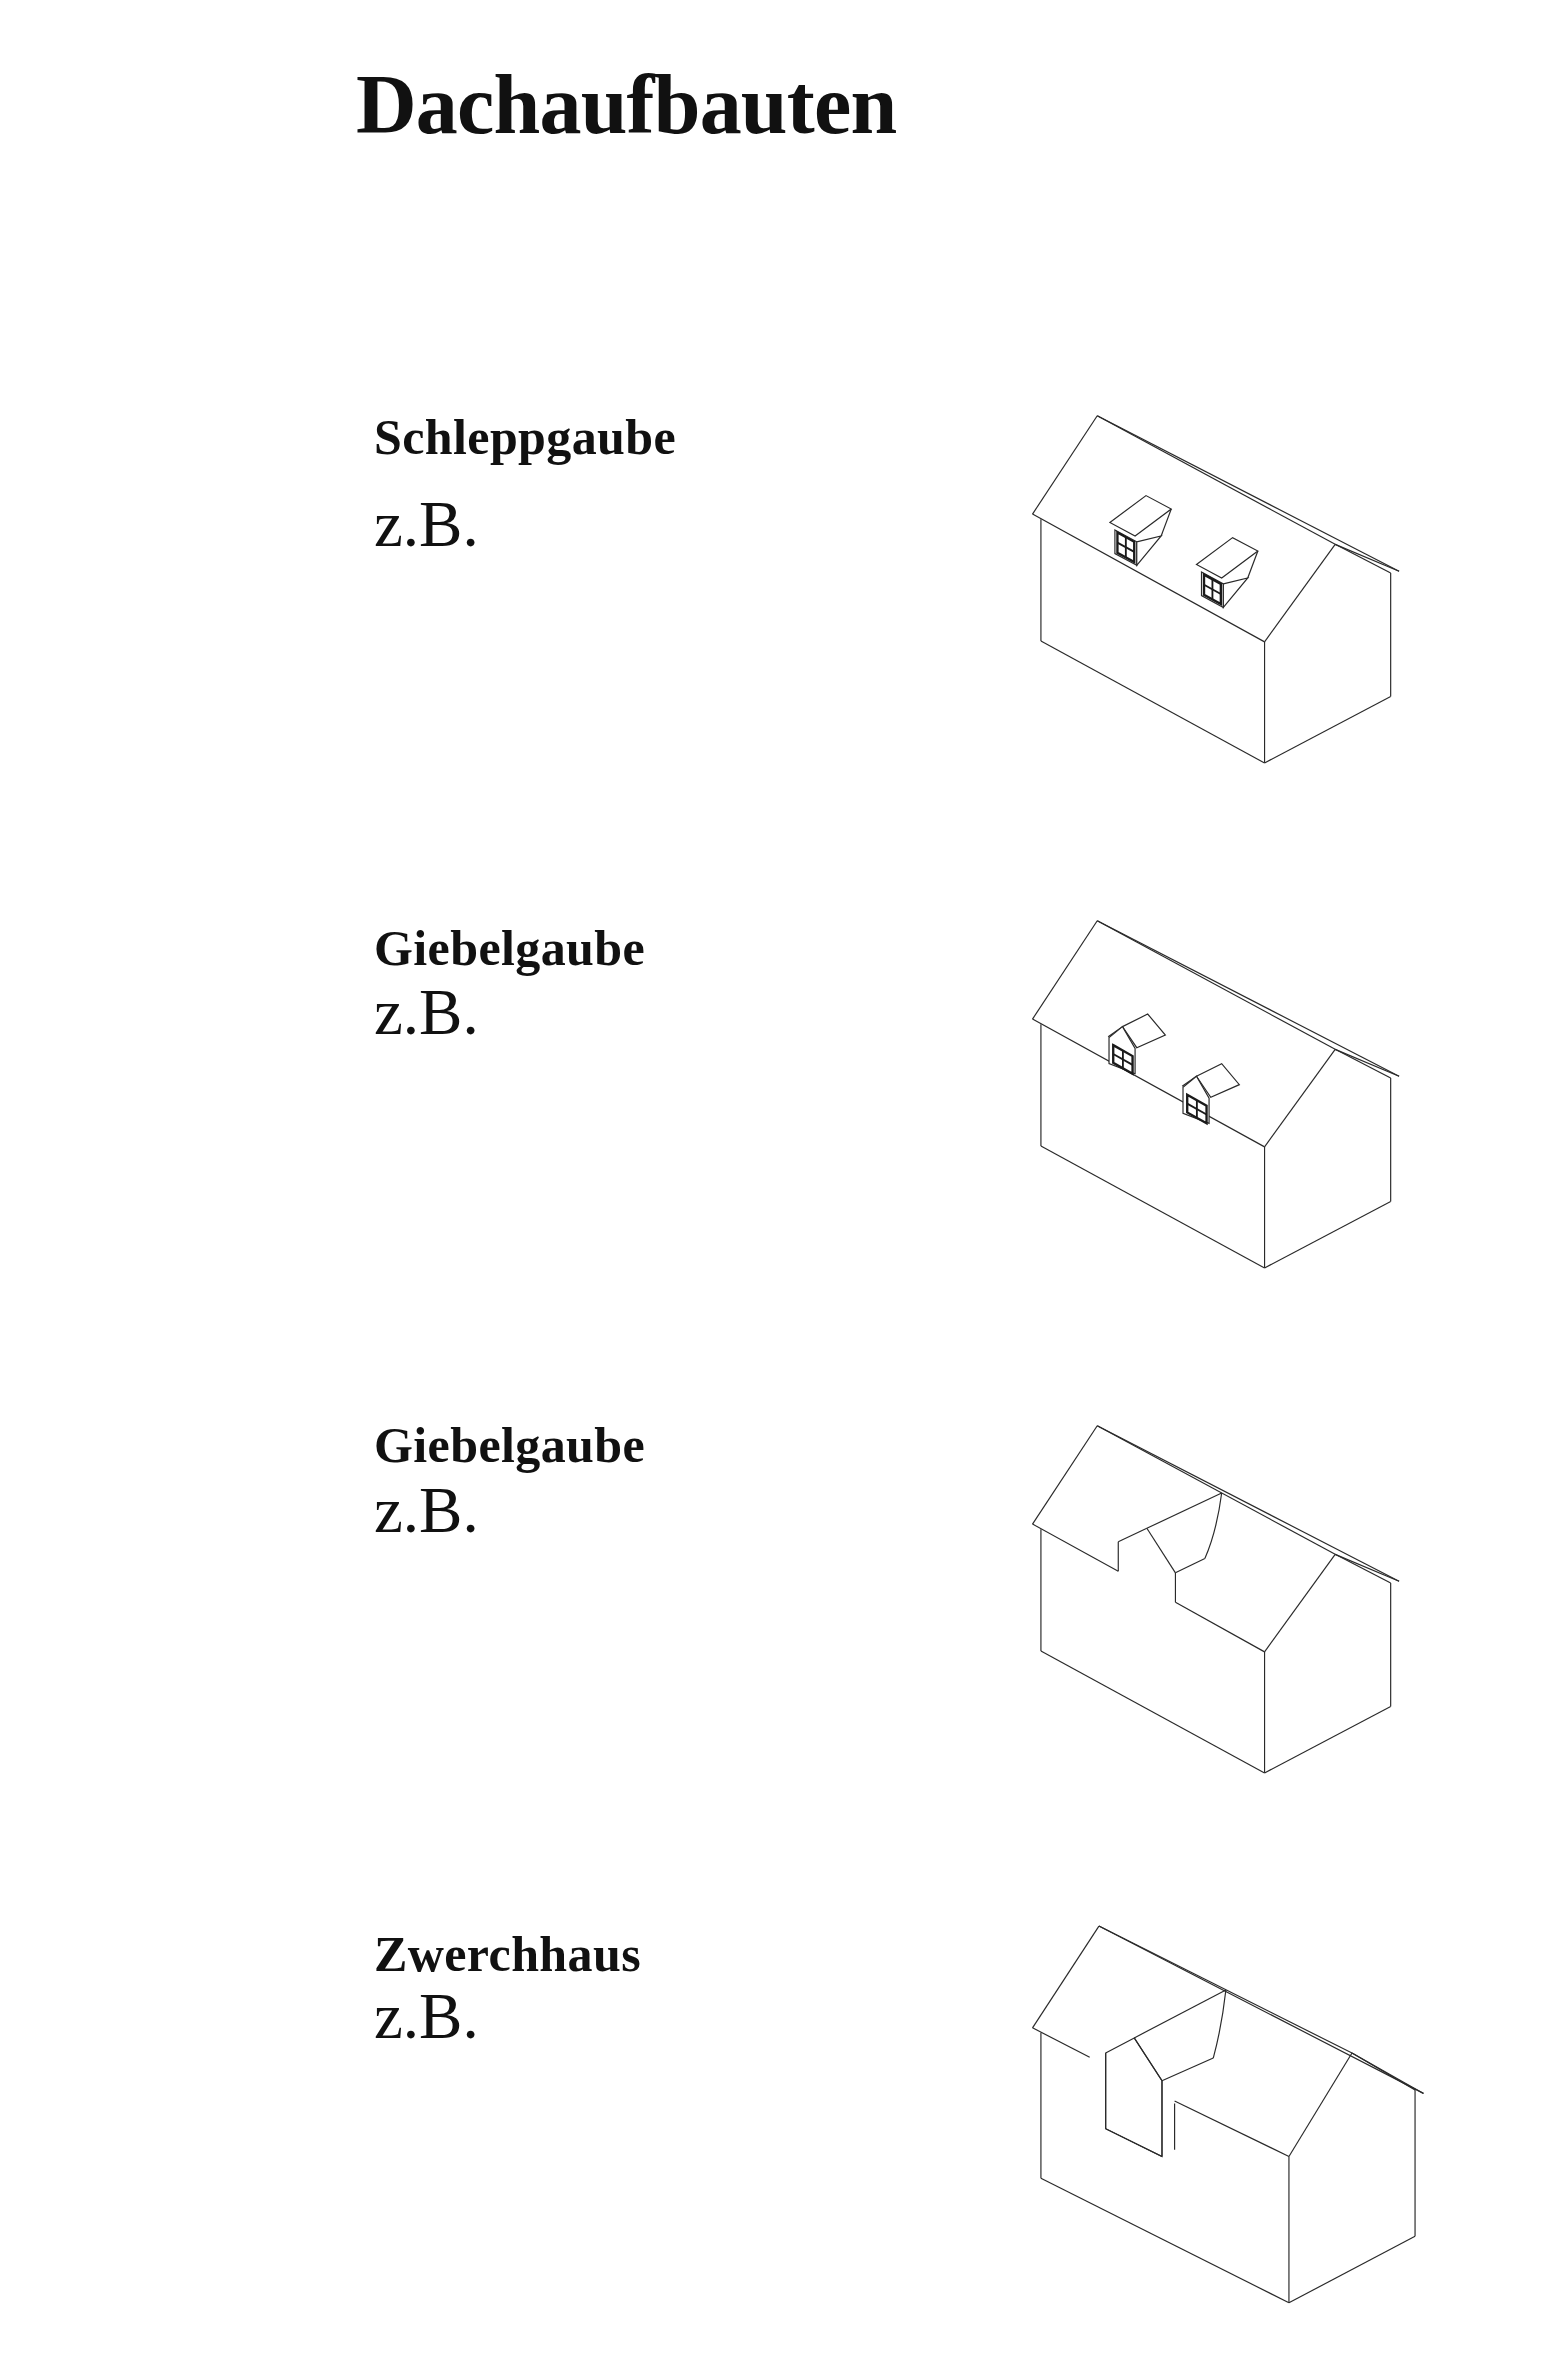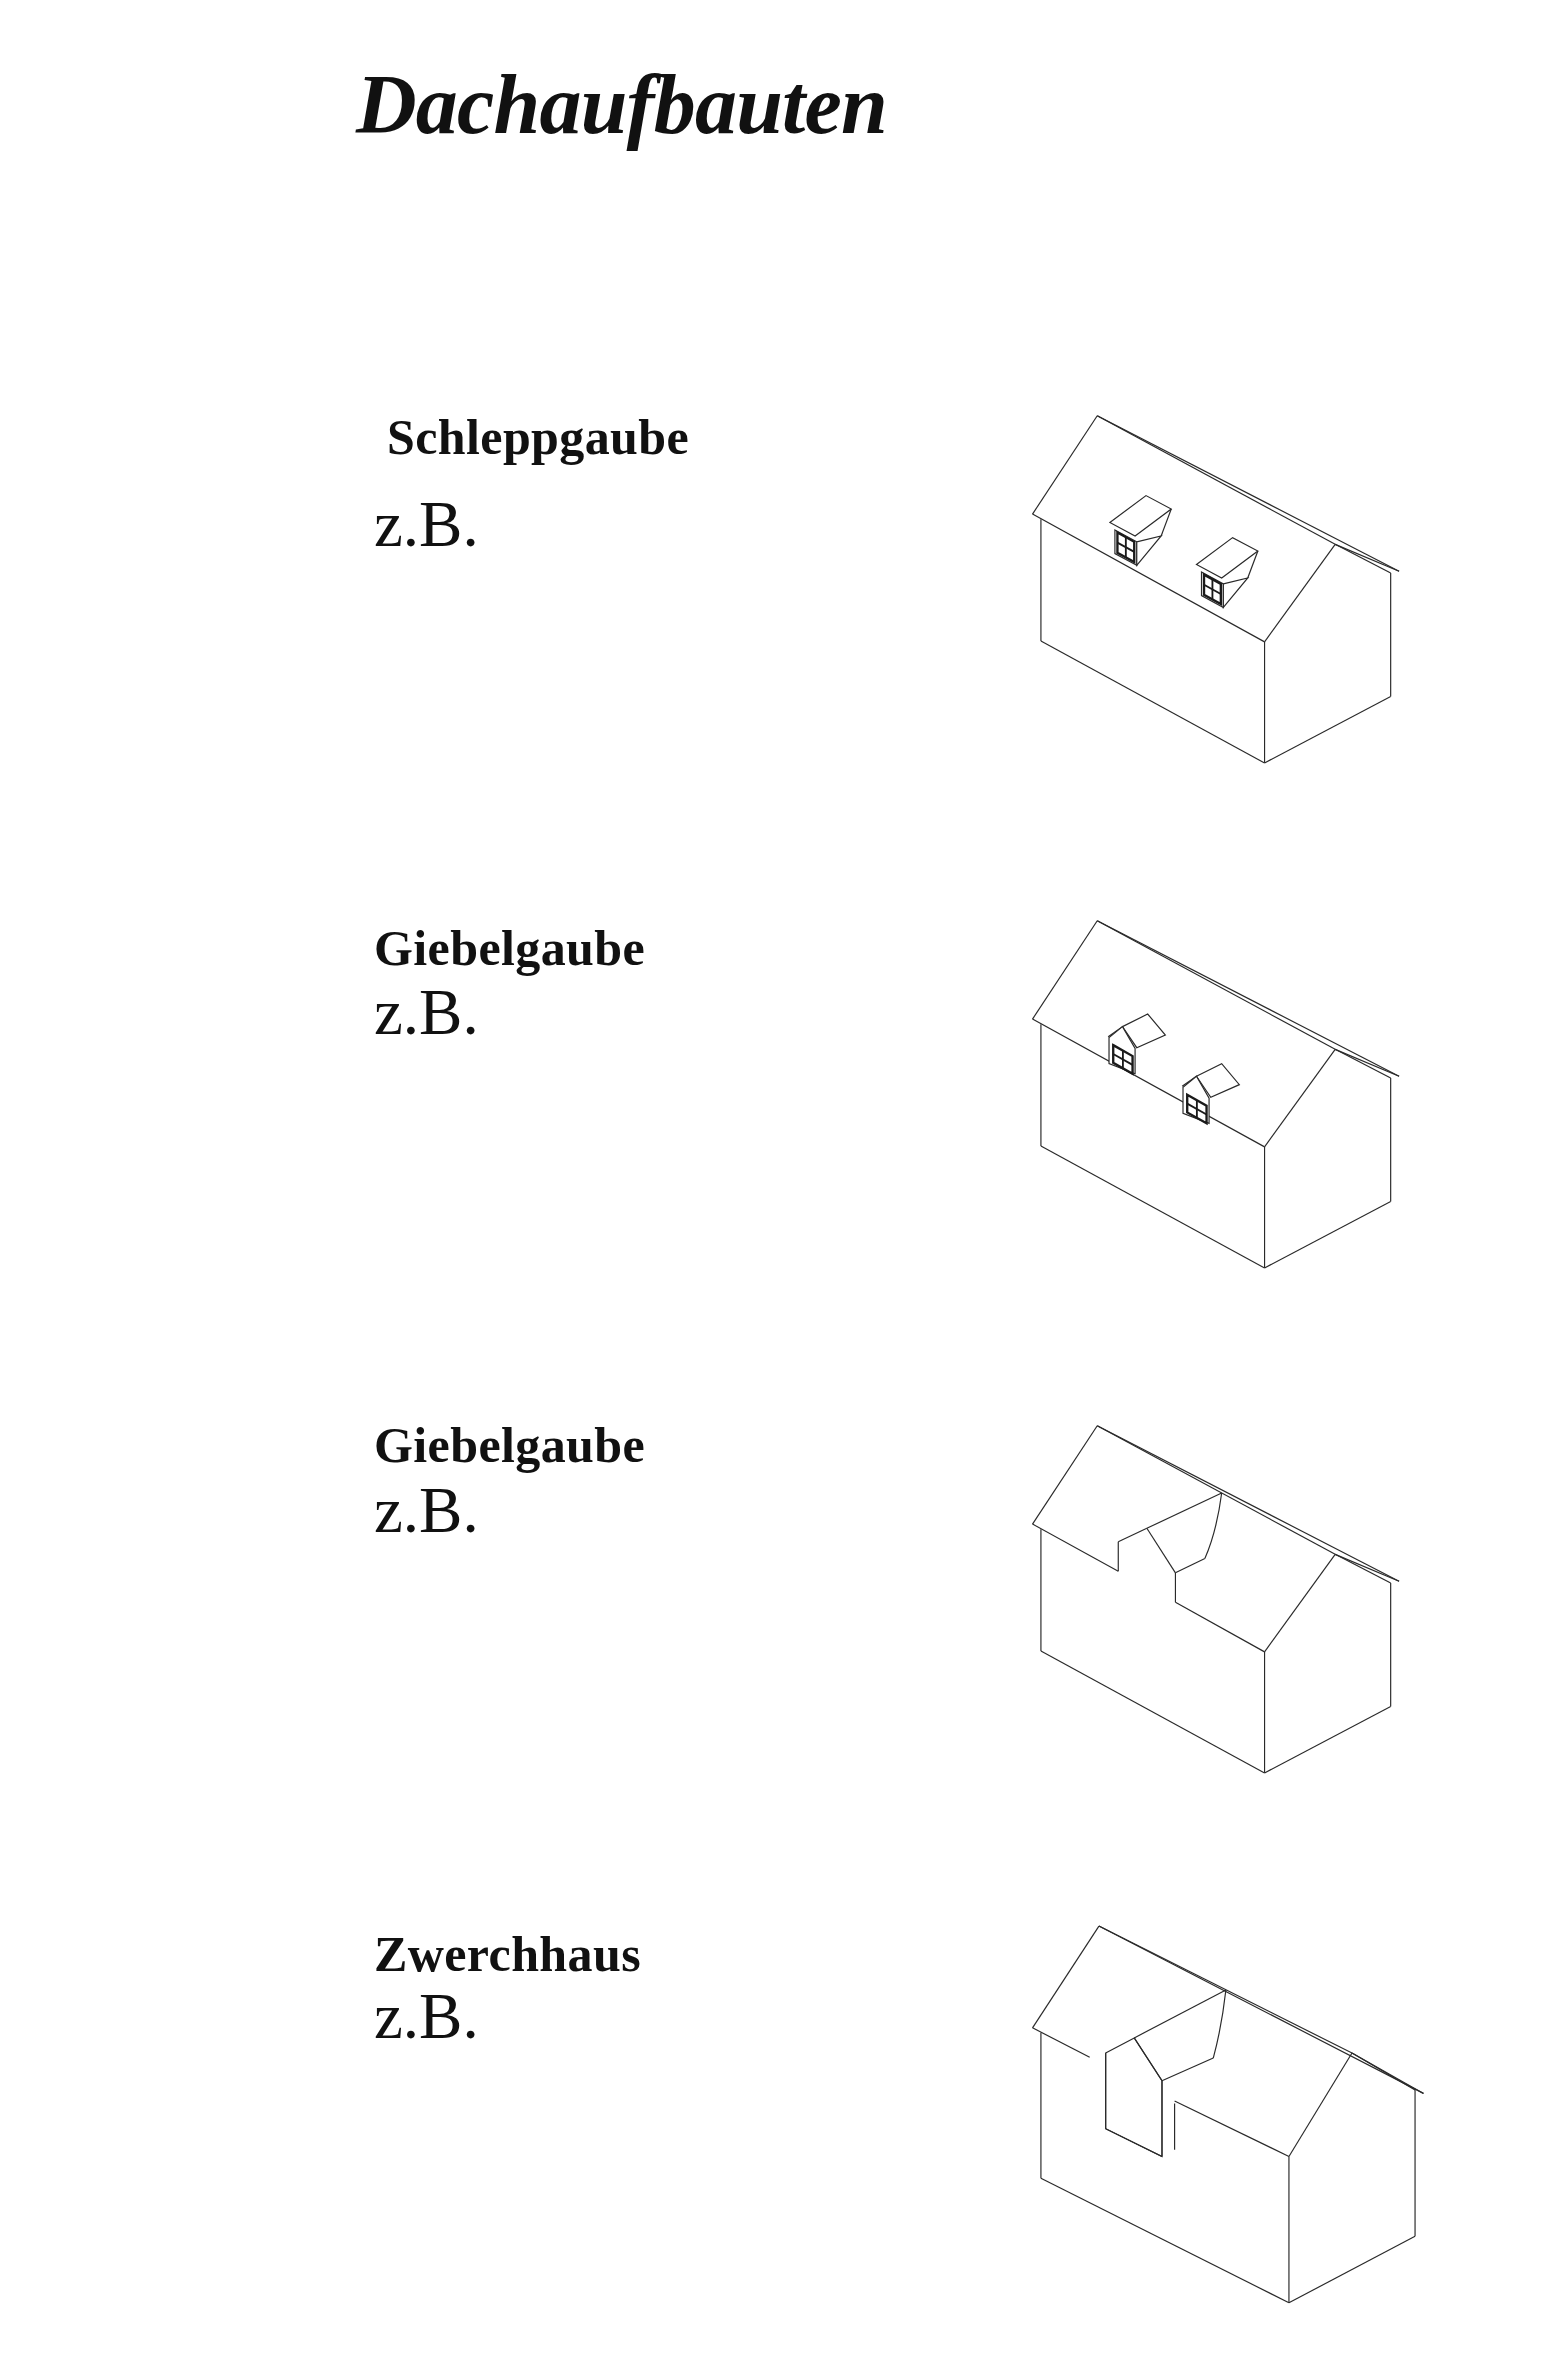--- a/index.html
+++ b/index.html
@@ -12,21 +12,20 @@
     color:#111111;
   }
   .page-title{
     position:absolute;
     left:356px;top:6.7px;
     font-size:84px;
     font-weight:700;
     letter-spacing:-0.8px;
     line-height:1;
     white-space:nowrap;
-    font-style:italic;
   }
   .section-label{
     position:absolute;
     left:374px;
     line-height:1;
     white-space:nowrap;
   }
   .section-name{
     font-size:50px;
     font-weight:700;
@@ -44,21 +43,21 @@
   .line{fill:none;stroke:#2a2a2a;stroke-width:1.4;}
   .lineq{fill:#ffffff;stroke:#2a2a2a;stroke-width:1.4;}
   .win{fill:#ffffff;stroke:#1a1a1a;stroke-width:2.8;}
   .mull{fill:none;stroke:#1a1a1a;stroke-width:2.2;}
 </style>
 </head>
 <body>
 
 <h1 class="page-title">Dachaufbauten</h1>
 
-<div class="section-label section-name" style="top:412px;margin-left:13px;">Schleppgaube</div>
+<div class="section-label section-name" style="top:412px;">Schleppgaube</div>
 <div class="section-label section-example" style="top:492px;">z.B.</div>
 
 <div class="section-label section-name" style="top:923px;">Giebelgaube</div>
 <div class="section-label section-example" style="top:980px;">z.B.</div>
 
 <div class="section-label section-name" style="top:1420px;">Giebelgaube</div>
 <div class="section-label section-example" style="top:1478px;">z.B.</div>
 
 <div class="section-label section-name" style="top:1929px;">Zwerchhaus</div>
 <div class="section-label section-example" style="top:1984px;">z.B.</div>

